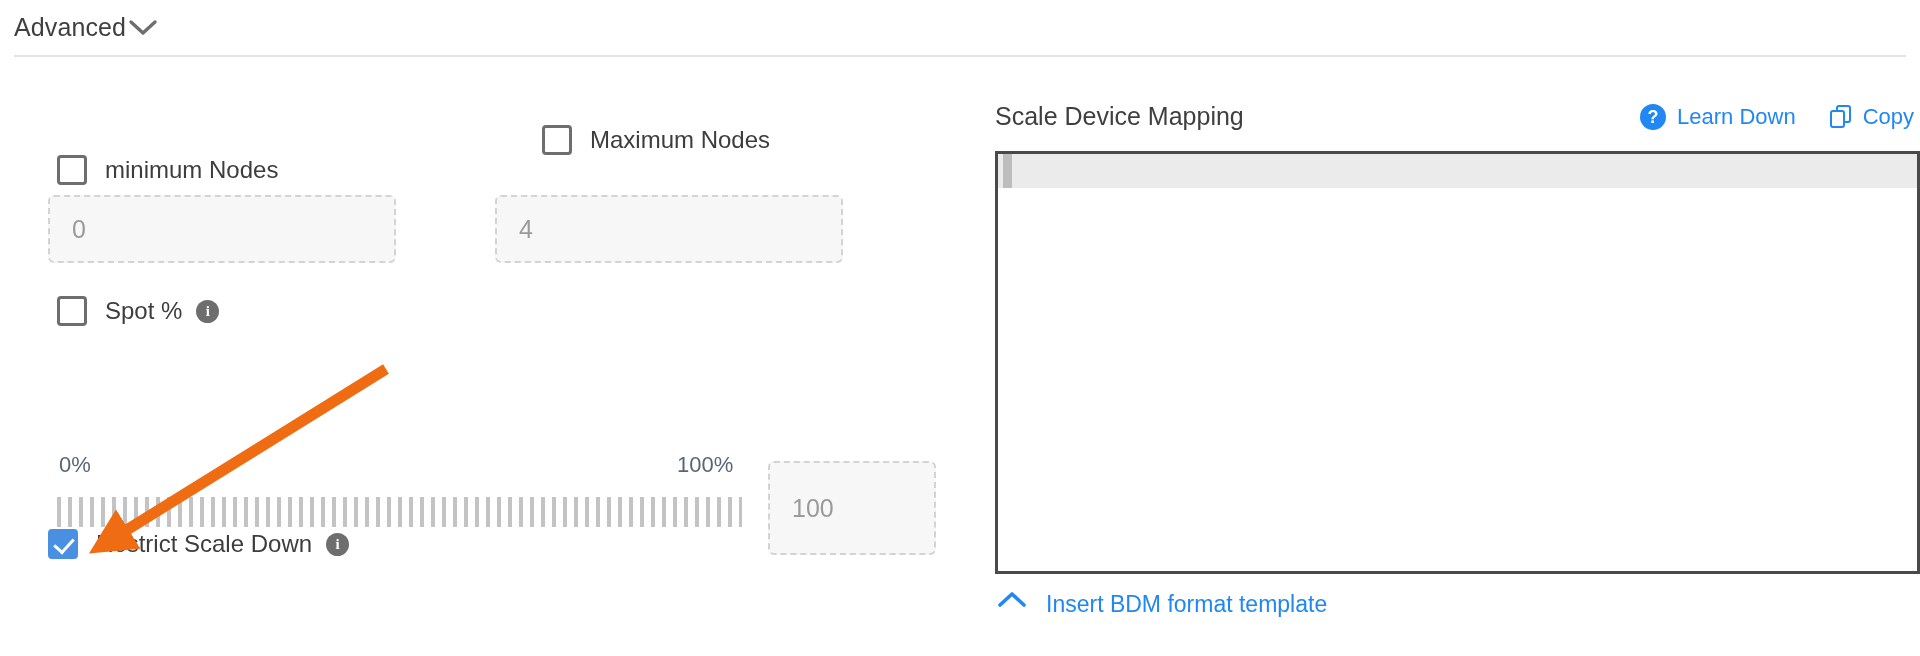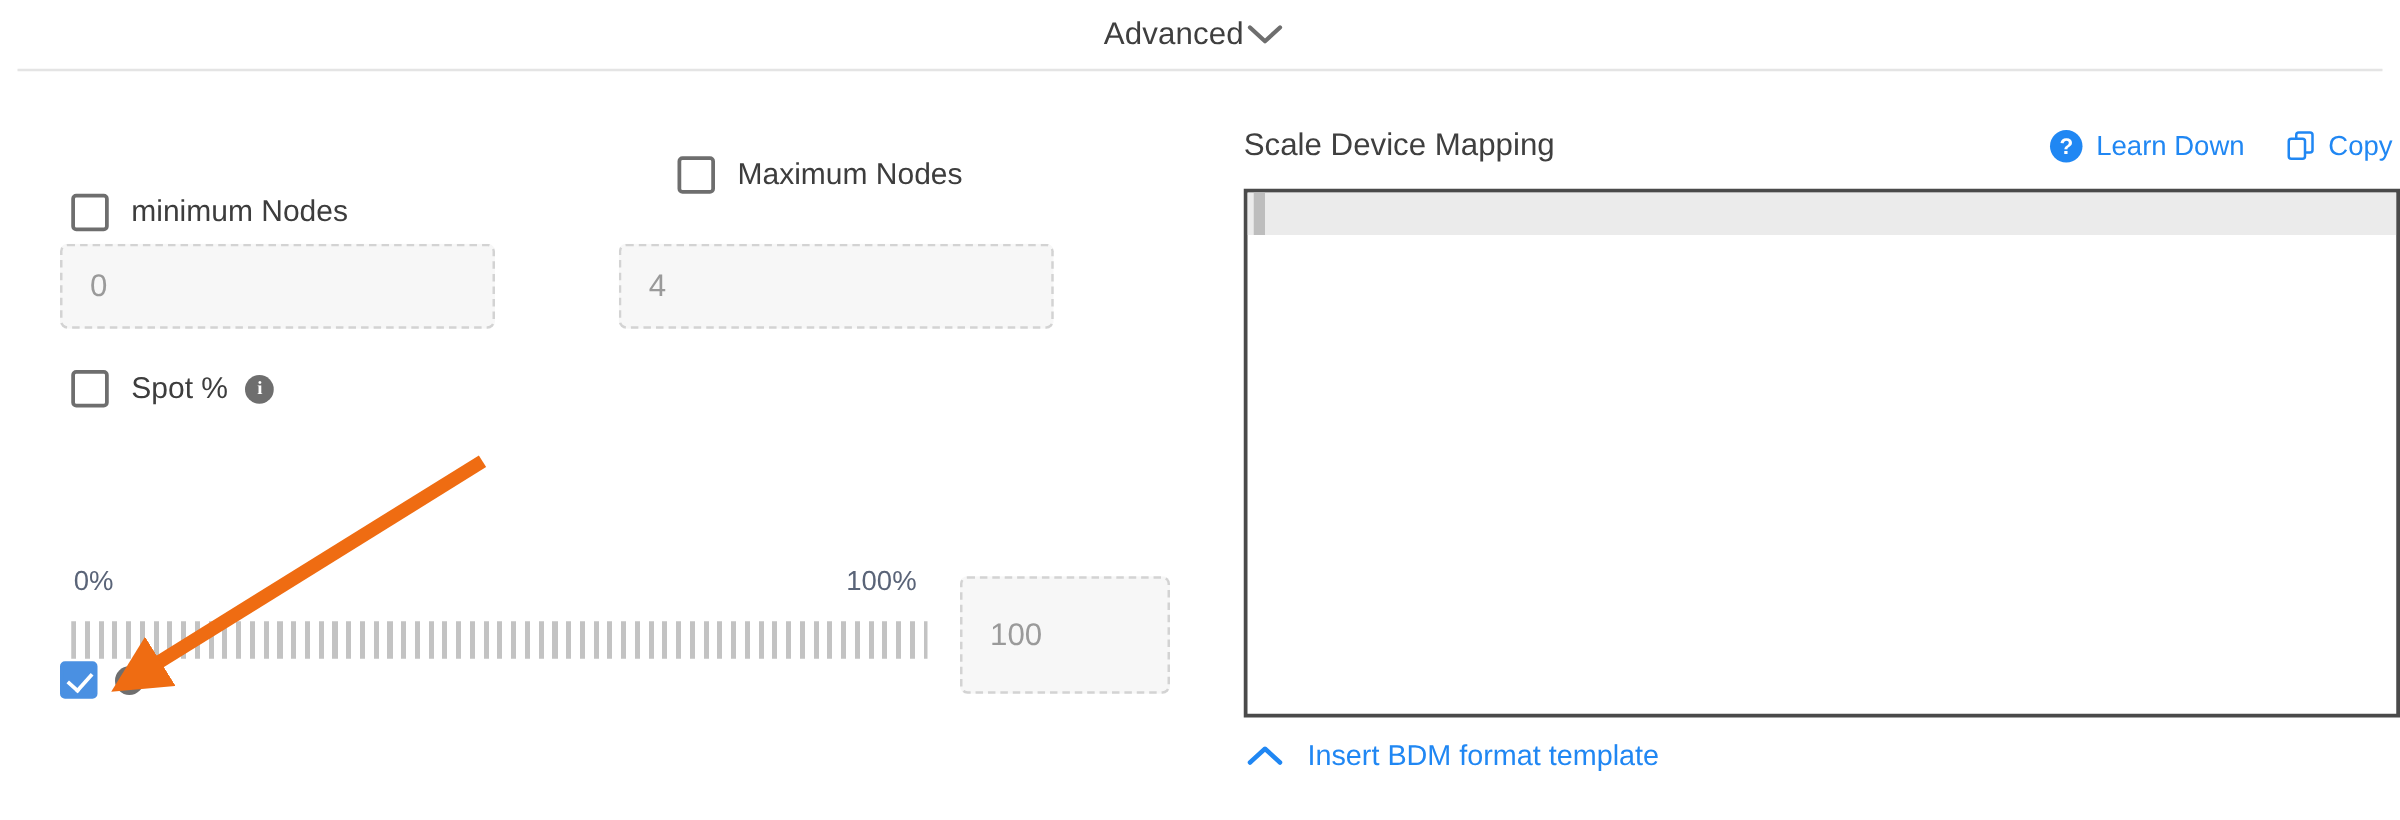--- a/index.html
+++ b/index.html
@@ -7,21 +7,21 @@
     width: 1920px; height: 656px;
     background: #ffffff;
     font-family: "Liberation Sans", sans-serif;
     overflow: hidden;
   }
   .page { position: relative; width: 1920px; height: 656px; background:#fff; }
 
   
   .section-header {
     position: absolute; left: 0; top: 0; width: 1920px; height: 55px;
-    display: flex; align-items: center; justify-content: center;
+    display: flex; align-items: center; justify-content: flex-start;
     padding: 0 22px 0 14px;
   }
   .section-title {
     font-size: 25px; color: #3f3f3f; font-weight: 400; letter-spacing: .1px;
   }
   .chevron-collapse { width: 34px; height: 34px; display:flex; align-items:center; justify-content:center; cursor:pointer; }
   .chevron-collapse svg { display:block; }
   .header-rule {
     position: absolute; left: 14px; top: 55px; width: 1892px; height: 2px;
     background: #e4e4e4;
@@ -101,21 +101,21 @@
     border: 3px solid #4a4a4a; background: #fff; overflow: hidden; cursor: text;
   }
   .editor-activeline {
     position: absolute; left: 0; top: 0; width: 100%; height: 34px; background: #ebebeb;
   }
   .editor-gutter {
     position: absolute; left: 5px; top: 0; width: 9px; height: 34px; background: #bdbdbd;
   }
 
   .bdm-footer {
-    position: absolute; left: 2px; top: 536px; display: flex; align-items: center; cursor: pointer;
+    position: absolute; left: 2px; top: 536px; display: flex; cursor: pointer;
   }
   .bdm-footer .txt { font-size: 23px; color: #2087f3; margin-left: 19px; white-space: nowrap; }
 
   
   .annot { position: absolute; left: 0; top: 0; width: 1920px; height: 656px; pointer-events: none; }
 </style>
 </head>
 <body>
 
 <div class="page">
@@ -159,20 +159,21 @@
       <div class="slider-label" style="left:620px;">100%</div>
       <div class="slider-track"></div>
       <div class="slider-handle"></div>
     </div>
     <div class="dashed-input" style="left:768px; top:406px; width:168px; height:94px;">
       <span>100</span>
     </div>
 
     <div class="checkbox-row" style="left:48px; top:474px;">
       <div class="cb checked"></div>
+      <div class="cb-label">Restrict Scale Down</div>
       <span class="info-icon">i</span>
     </div>
   </div>
 
   <div class="right-col">
     <div class="bdm-header">
       <div class="bdm-title">Scale Device Mapping</div>
       <div class="bdm-actions">
         <div class="action-link">
           <span class="q-circle">?</span>

